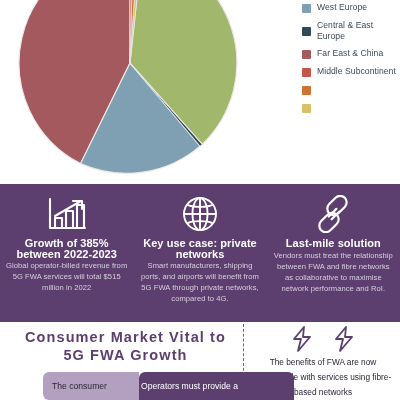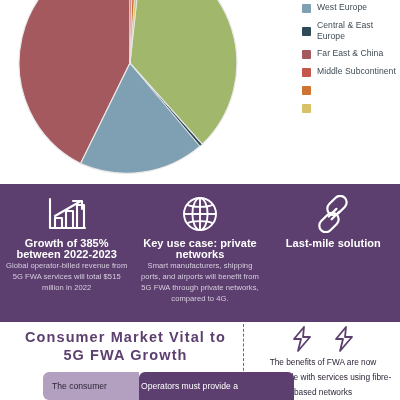--- a/index.html
+++ b/index.html
@@ -185,20 +185,21 @@
       <div class="col">
         <div class="icon-box">
           <svg width="38" height="38" viewBox="0 0 38 38" fill="none" stroke="#ffffff" stroke-width="2.2" stroke-linecap="round" stroke-linejoin="round">
             <rect x="16.5" y="-0.5" width="13" height="22" rx="6.5" transform="rotate(45 23 10.5)"></rect>
             <rect x="8.5" y="16.5" width="13" height="22" rx="6.5" transform="rotate(45 15 27.5)"></rect>
             <path d="M14.8 21.5 L22.4 13.9"></path>
             <path d="M17.6 24.3 L25.2 16.7"></path>
           </svg>
         </div>
         <div class="col-head">Last-mile solution</div>
+        <div class="col-body">Vendors must treat the relationship between FWA and fibre networks as collaborative to maximise network performance and RoI.</div>
       </div>
 
     </div>
   </div>
 
   <div class="bottom">
 
     <div class="bottom-left">
       <div class="bl-title">Consumer Market Vital to 5G FWA Growth</div>
     </div>

